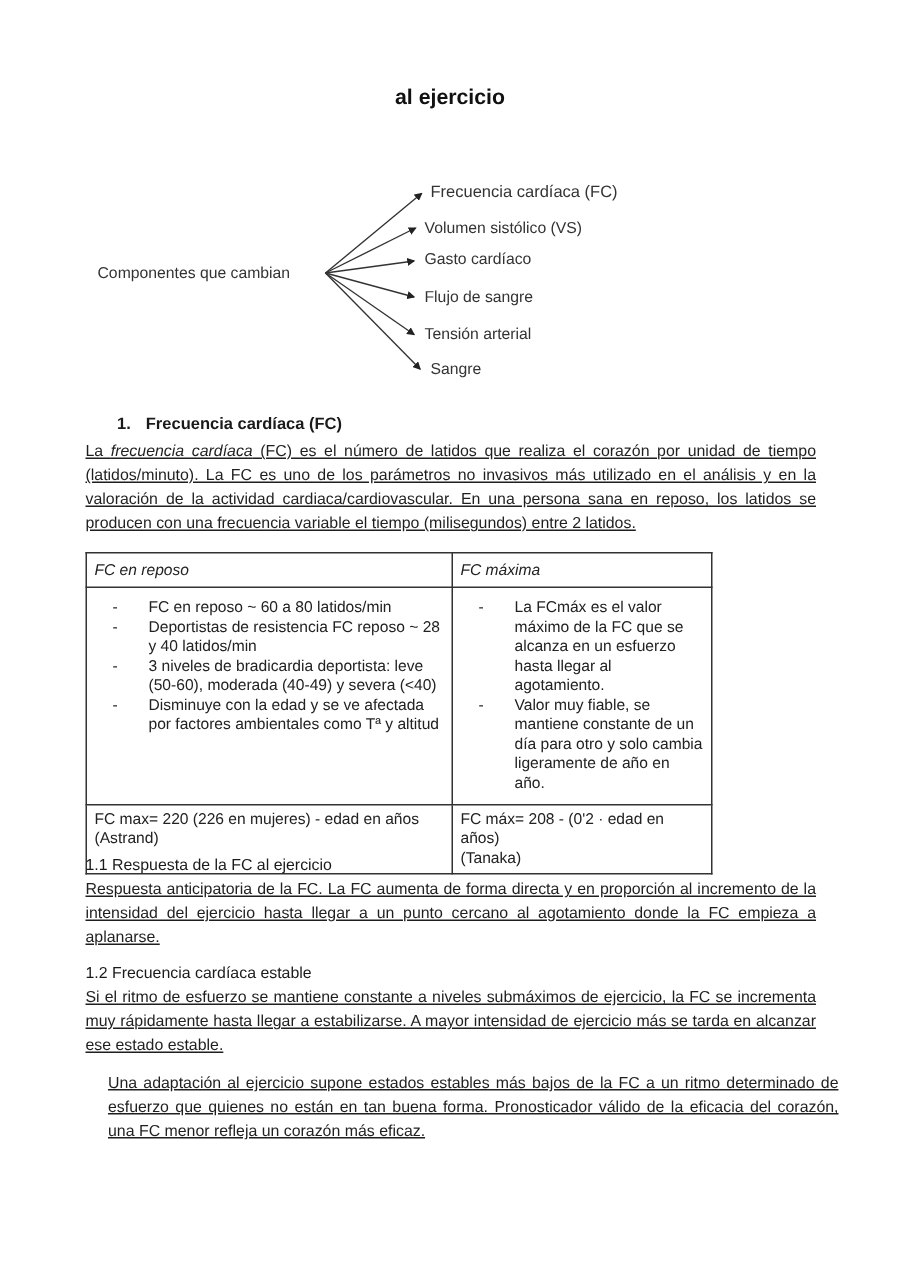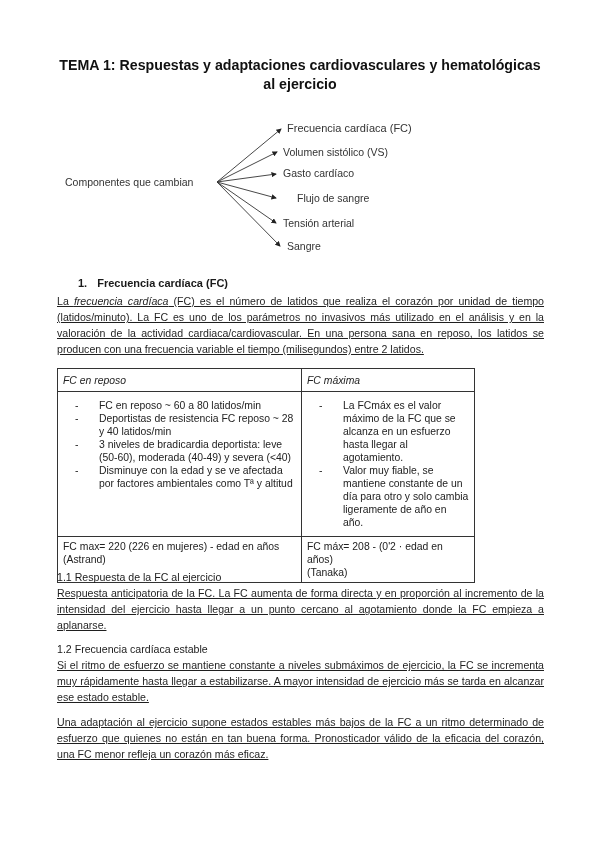--- a/index.html
+++ b/index.html
@@ -21,21 +21,20 @@
   table.fc td.c1 { width: 233px; }
   ul.dash { list-style: none; margin: 4px 0 4px 0; padding: 0 0 0 36px; }
   ul.dash li { position: relative; margin: 0; }
   ul.dash li::before { content: "-"; position: absolute; left: -24px; }
   .h2 { position: absolute; left: 57px; font-weight: normal; font-size: 10.6px; }
 </style>
 </head>
 <body>
 
 <div class="title">
-  <div>TEMA 1: Respuestas y adaptaciones cardiovasculares y hematológicas</div>
   <div>al ejercicio</div>
 </div>
 
 <div class="diagram">
   <svg width="600" height="150" style="position:absolute;left:0;top:0">
     <defs>
       <marker id="ah" markerWidth="6" markerHeight="6" refX="5" refY="3" orient="auto">
         <path d="M0,0 L6,3 L0,6 z" fill="#222"></path>
       </marker>
     </defs>
@@ -45,21 +44,21 @@
       <line x1="217" y1="72" x2="276" y2="64"></line>
       <line x1="217" y1="72" x2="276" y2="88"></line>
       <line x1="217" y1="72" x2="276" y2="113"></line>
       <line x1="217" y1="72" x2="280" y2="136"></line>
     </g>
   </svg>
   <div class="diag-label" style="left:65px;top:66px;">Componentes que cambian</div>
   <div class="diag-label" style="left:287px;top:12px;font-size:11px;">Frecuencia cardíaca (FC)</div>
   <div class="diag-label" style="left:283px;top:36px;">Volumen sistólico (VS)</div>
   <div class="diag-label" style="left:283px;top:57px;">Gasto cardíaco</div>
-  <div class="diag-label" style="left:297px;top:82px;text-align:center;">Flujo de sangre</div>
+  <div class="diag-label" style="left:283px;top:82px;text-align:center;">Flujo de sangre</div>
   <div class="diag-label" style="left:283px;top:107px;">Tensión arterial</div>
   <div class="diag-label" style="left:287px;top:130px;">Sangre</div>
 </div>
 
 <div class="h1">
   <span class="num">1.</span><span>Frecuencia cardíaca (FC)</span>
 </div>
 
 <div class="para" style="top:293px;"><span>La </span><em>frecuencia cardíaca</em><span> (FC) es el número de latidos que realiza el corazón por unidad de tiempo (latidos/minuto). La FC es uno de los parámetros no invasivos más utilizado en el análisis y en la valoración de la actividad cardiaca/cardiovascular. En una persona sana en reposo, los latidos se producen con una frecuencia variable el tiempo (milisegundos) entre 2 latidos.</span></div>
 
@@ -96,13 +95,13 @@
     </td>
   </tr>
 </tbody>
   </table>
 
 <div class="h2" style="top:571px;">1.1 Respuesta de la FC al ejercicio</div>
 <div class="para" style="top:585px;">Respuesta anticipatoria de la FC. La FC aumenta de forma directa y en proporción al incremento de la intensidad del ejercicio hasta llegar a un punto cercano al agotamiento donde la FC empieza a aplanarse.</div>
 
 <div class="h2" style="top:643px;">1.2 Frecuencia cardíaca estable</div>
 <div class="para" style="top:657px;">Si el ritmo de esfuerzo se mantiene constante a niveles submáximos de ejercicio, la FC se incrementa muy rápidamente hasta llegar a estabilizarse. A mayor intensidad de ejercicio más se tarda en alcanzar ese estado estable.</div>
-<div class="para" style="top:714px;">Una adaptación al ejercicio supone estados estables más bajos de la FC a un ritmo determinado de esfuerzo que quienes no están en tan buena forma. Pronosticador válido de la eficacia del corazón, una FC menor refleja un corazón más eficaz.</div>
+<div class="para" style="top:714px;margin-left:15px;">Una adaptación al ejercicio supone estados estables más bajos de la FC a un ritmo determinado de esfuerzo que quienes no están en tan buena forma. Pronosticador válido de la eficacia del corazón, una FC menor refleja un corazón más eficaz.</div>
 
 </body></html>

